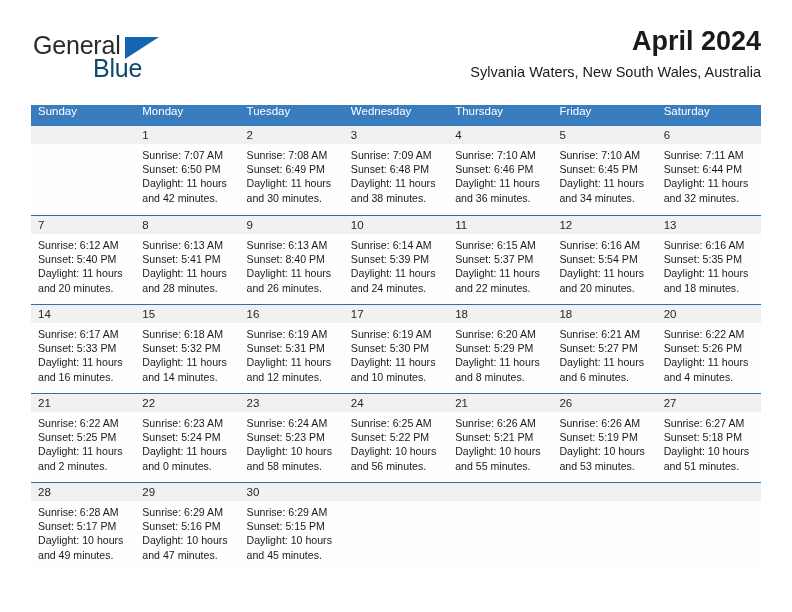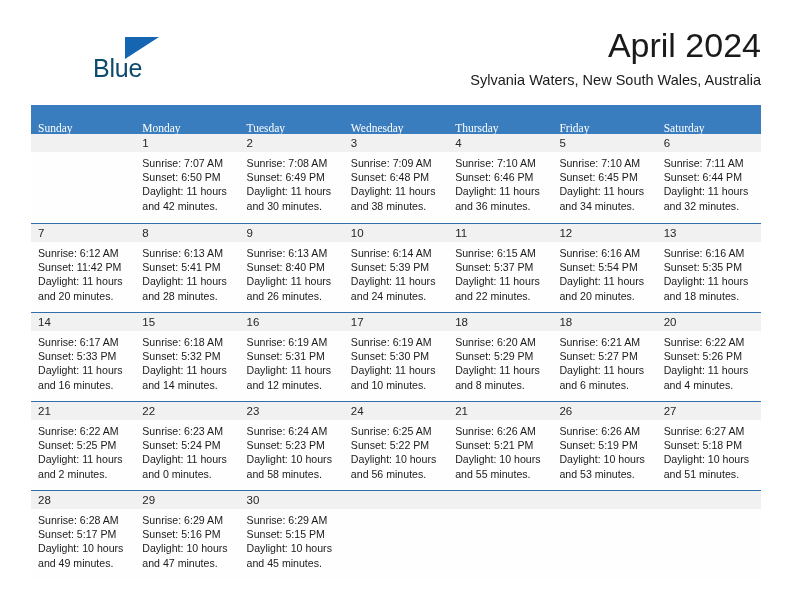--- a/index.html
+++ b/index.html
@@ -63,45 +63,45 @@
     letter-spacing: -0.2px;
   }
 
   .title-block {
     position: absolute;
     right: 0;
     top: 0;
     text-align: right;
   }
   .cal-title {
-    font-size: 34px;
+    font-size: 27px;
     color: #1a1a1a;
     line-height: 1.15;
     white-space: nowrap;
+    font-weight: bold;
   }
   .cal-subtitle {
     margin-top: 7px;
     font-size: 14.5px;
     color: #1a1a1a;
     white-space: nowrap;
   }
 
   
   .calendar {
     position: absolute;
     left: 31px;
     top: 105px;
     width: 730px;
   }
   .weekday-header {
     display: flex;
     background: #3a7dbf;
-    height: 29px;
-    align-items: flex-end;
-    font-family: Liberation Serif, serif;
+    height: 21px;
+    align-items: flex-start;
   }
   .weekday-header .wd {
     flex: 1 1 0;
     color: #ffffff;
     font-size: 11.5px;
     padding-left: 7px;
     box-sizing: border-box;
     white-space: nowrap;
   }
 
@@ -145,20 +145,21 @@
   .empty .daynum-band { background: #f1f1f1; }
 </style>
 </head>
 <body>
 
 <div class="page">
 
   <div class="masthead">
 
     <div class="logo">
+      <span class="logo-general">General</span>
       <span class="logo-triangle"></span>
       <span class="logo-blue">Blue</span>
     </div>
 
     <div class="title-block">
       <div class="cal-title">April 2024</div>
       <div class="cal-subtitle">Sylvania Waters, New South Wales, Australia</div>
     </div>
 
   </div>
@@ -248,21 +249,21 @@
             </div>
           </div>
         </div>
         <div class="week">
           <div class="daycell">
             <div class="daynum-band">
               <span class="daynum">7</span>
             </div>
             <div class="cell-body">
               <div>Sunrise: 6:12 AM</div>
-              <div>Sunset: 11:42 PM</div>
+              <div>Sunset: 5:40 PM</div>
               <div>Daylight: 11 hours</div>
               <div>and 20 minutes.</div>
             </div>
           </div>
           <div class="daycell">
             <div class="daynum-band">
               <span class="daynum">8</span>
             </div>
             <div class="cell-body">
               <div>Sunrise: 6:13 AM</div>

